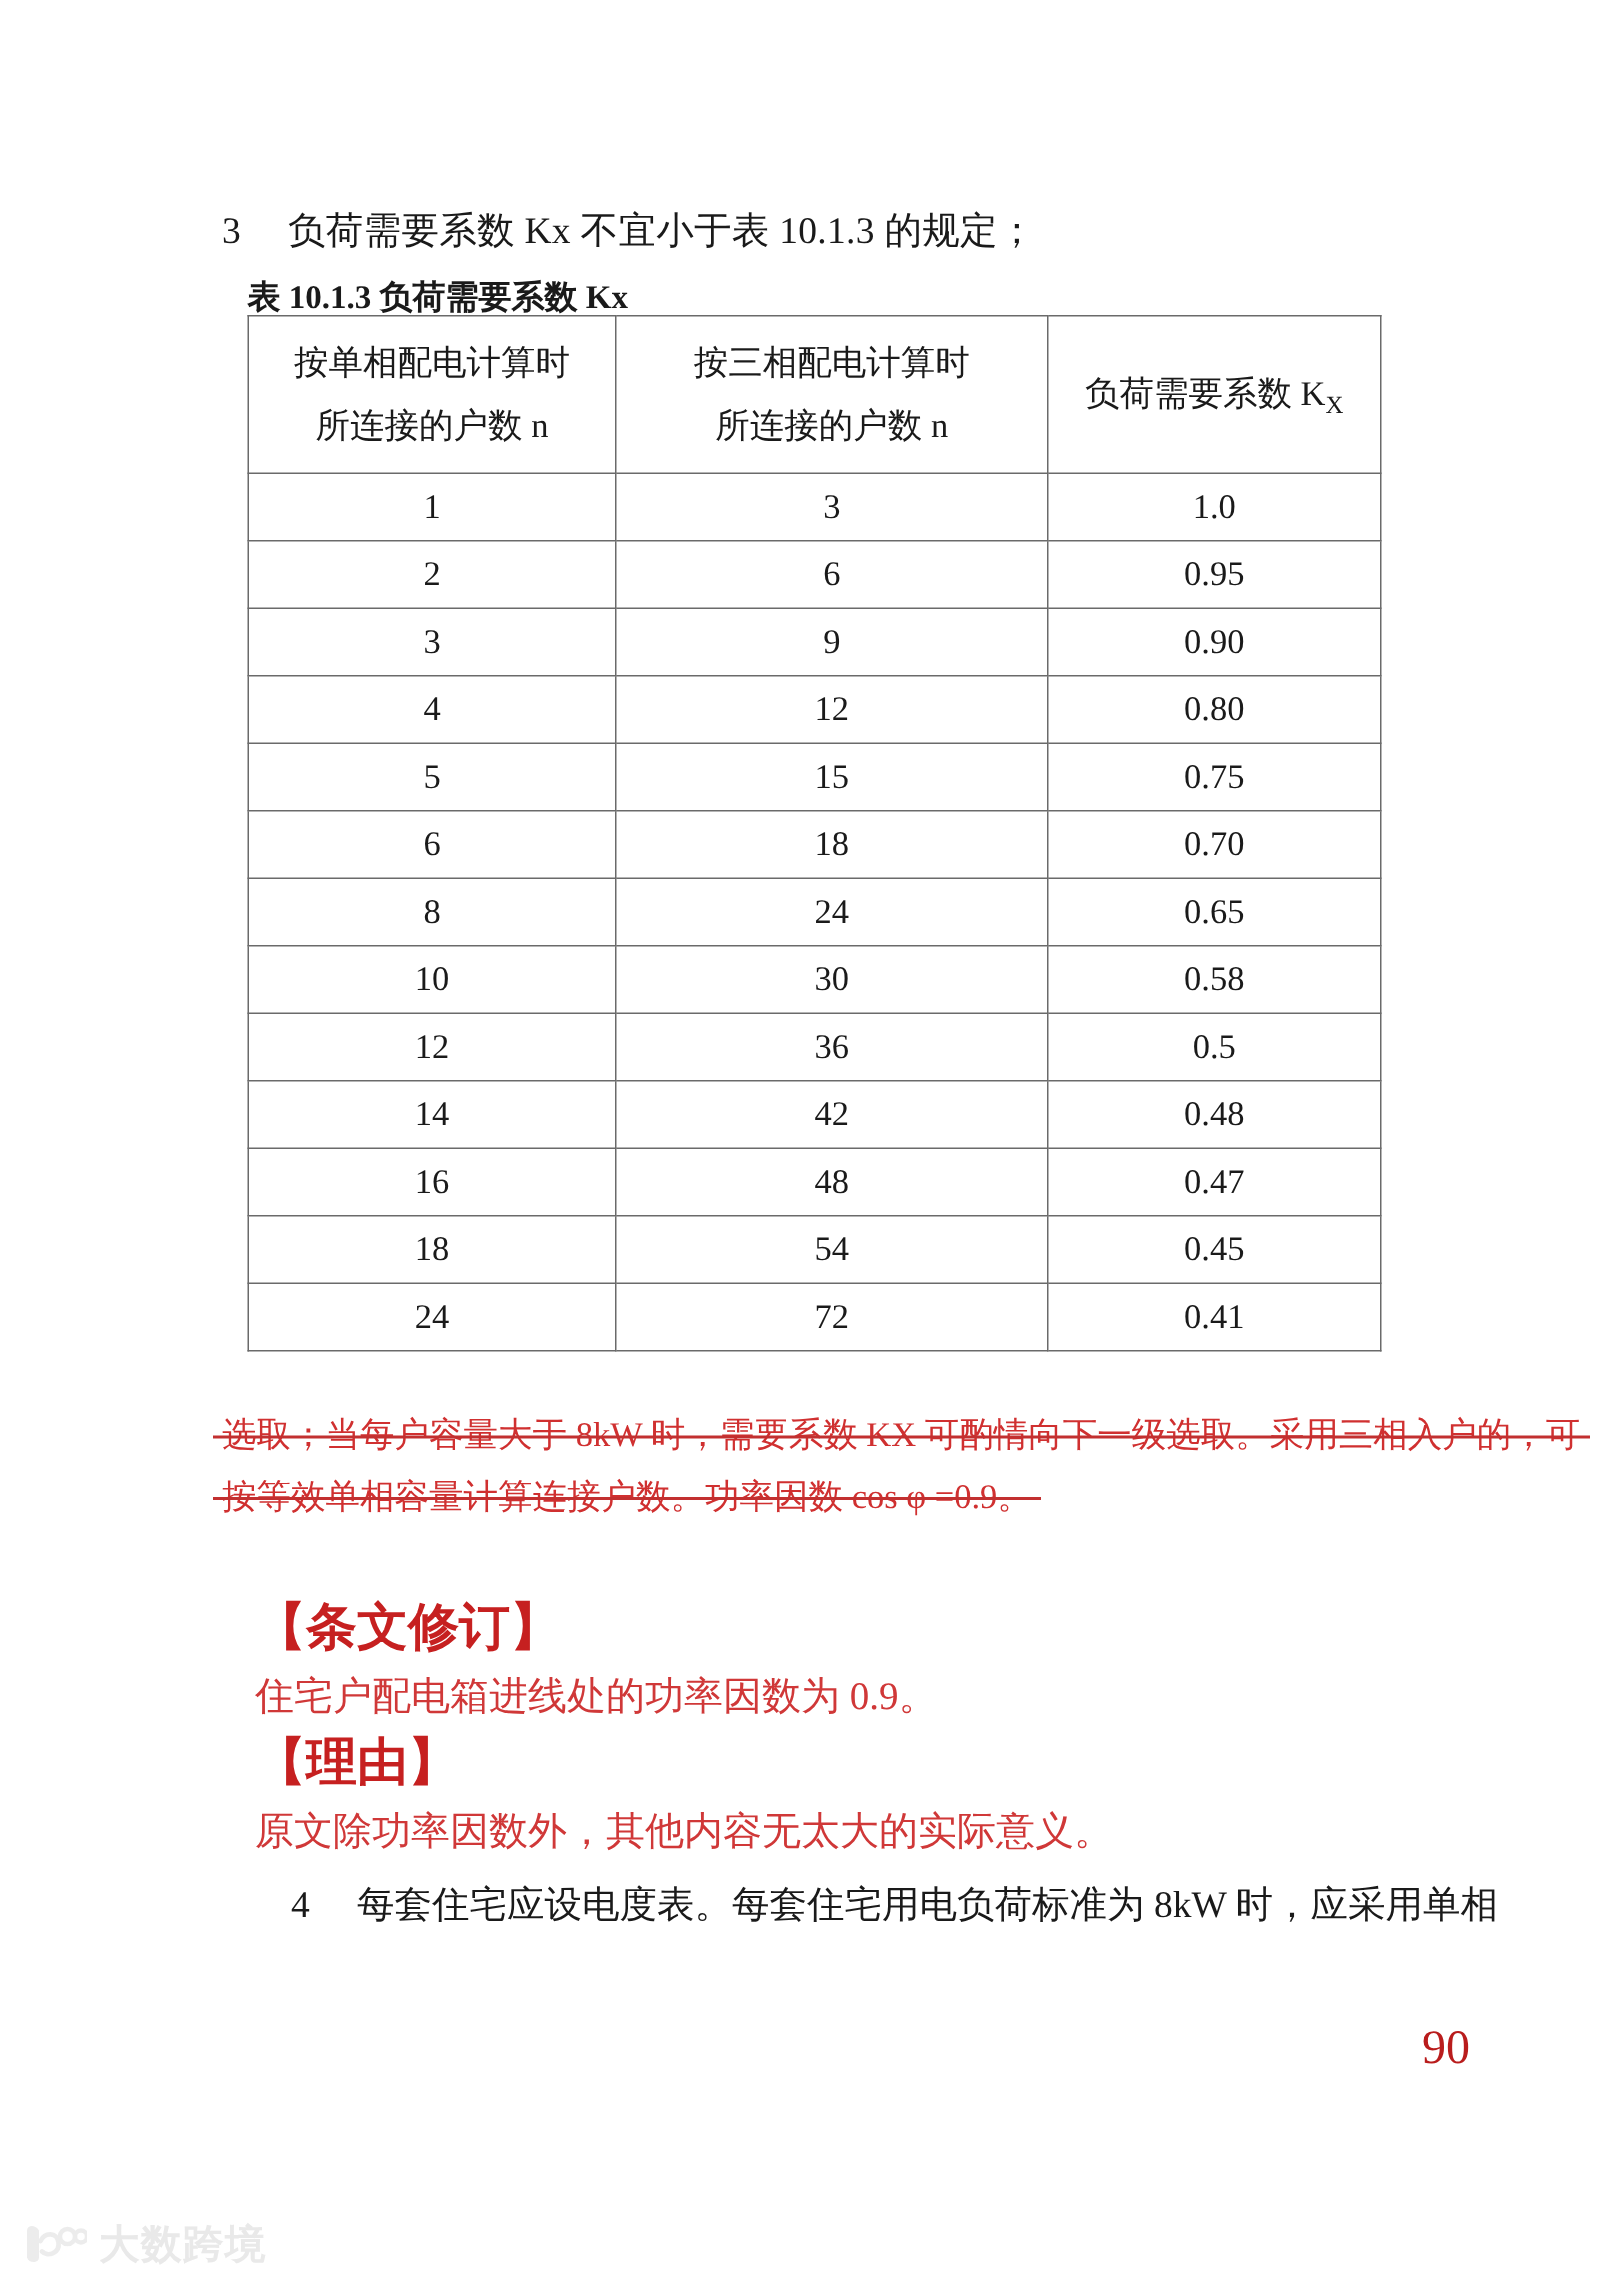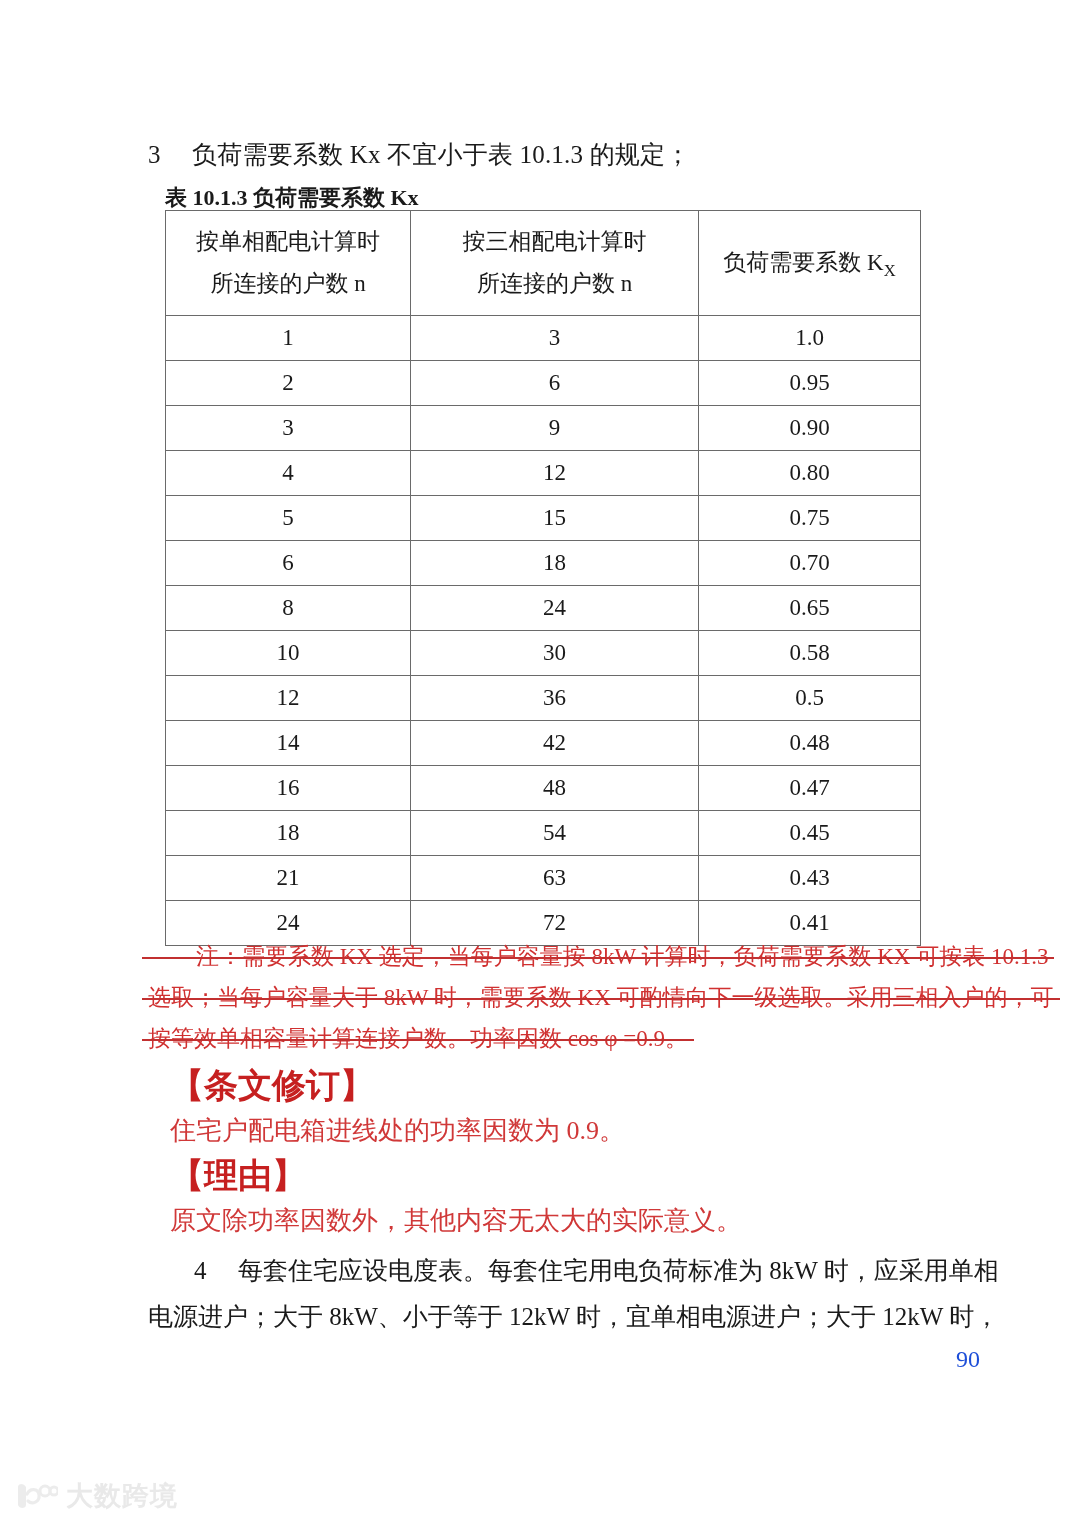--- a/index.html
+++ b/index.html
@@ -150,22 +150,22 @@
     color: #1a1a1a;
     font-size: 25px;
     line-height: 46px;
     display: block;
   }
   
   #page-number {
     position: absolute;
     right: 100px;
     top: 1346px;
-    font-size: 24px;
-    color: #1d4ed8;
+    font-size: 32px;
+    color: #b91c1c;
   }
   
   #watermark {
     position: absolute;
     left: 14px;
     top: 1478px;
     display: flex;
     align-items: center;
     gap: 8px;
     opacity: 0.95;
@@ -268,51 +268,44 @@
             <td>16</td>
             <td>48</td>
             <td>0.47</td>
           </tr>
           <tr>
             <td>18</td>
             <td>54</td>
             <td>0.45</td>
           </tr>
           <tr>
-            <td>21</td>
-            <td>63</td>
-            <td>0.43</td>
-          </tr>
-          <tr>
             <td>24</td>
             <td>72</td>
             <td>0.41</td>
           </tr>
         </tbody>
     </table>
 
     <div class="note-block">
-      <span class="note-line l1">注：需要系数 KX 选定，当每户容量按 8kW 计算时，负荷需要系数 KX 可按表 10.1.3</span>
       <span class="note-line l2">选取；当每户容量大于 8kW 时，需要系数 KX 可酌情向下一级选取。采用三相入户的，可</span>
       <span class="note-line l3">按等效单相容量计算连接户数。功率因数 cos φ =0.9。</span>
     </div>
 
     <div class="rev-block" id="rev-1">
       <p class="rev-heading">【条文修订】</p>
       <p class="rev-body">住宅户配电箱进线处的功率因数为 0.9。</p>
     </div>
 
     <div class="rev-block" id="rev-2">
       <p class="rev-heading">【理由】</p>
       <p class="rev-body">原文除功率因数外，其他内容无太大的实际意义。</p>
     </div>
 
     <div id="clause4">
       <span class="pline l1"><span class="clause-num">4</span><span>每套住宅应设电度表。每套住宅用电负荷标准为 8kW 时，应采用单相</span></span>
-      <span class="pline l2">电源进户；大于 8kW、小于等于 12kW 时，宜单相电源进户；大于 12kW 时，</span>
     </div>
 
     <div id="page-number">90</div>
   </div>
 
   <div id="watermark">
     <span>
       <svg width="44" height="30" viewBox="0 0 44 30" aria-hidden="true">
         <path d="M4 6 C4 2, 10 2, 12 6 L12 24 C12 28, 5 28, 4 24 Z" fill="#ececec"></path>
         <path d="M13 13 C16 7, 24 7, 25 14 C26 21, 18 24, 14 20" fill="none" stroke="#ececec" stroke-width="3.2" stroke-linecap="round"></path>

